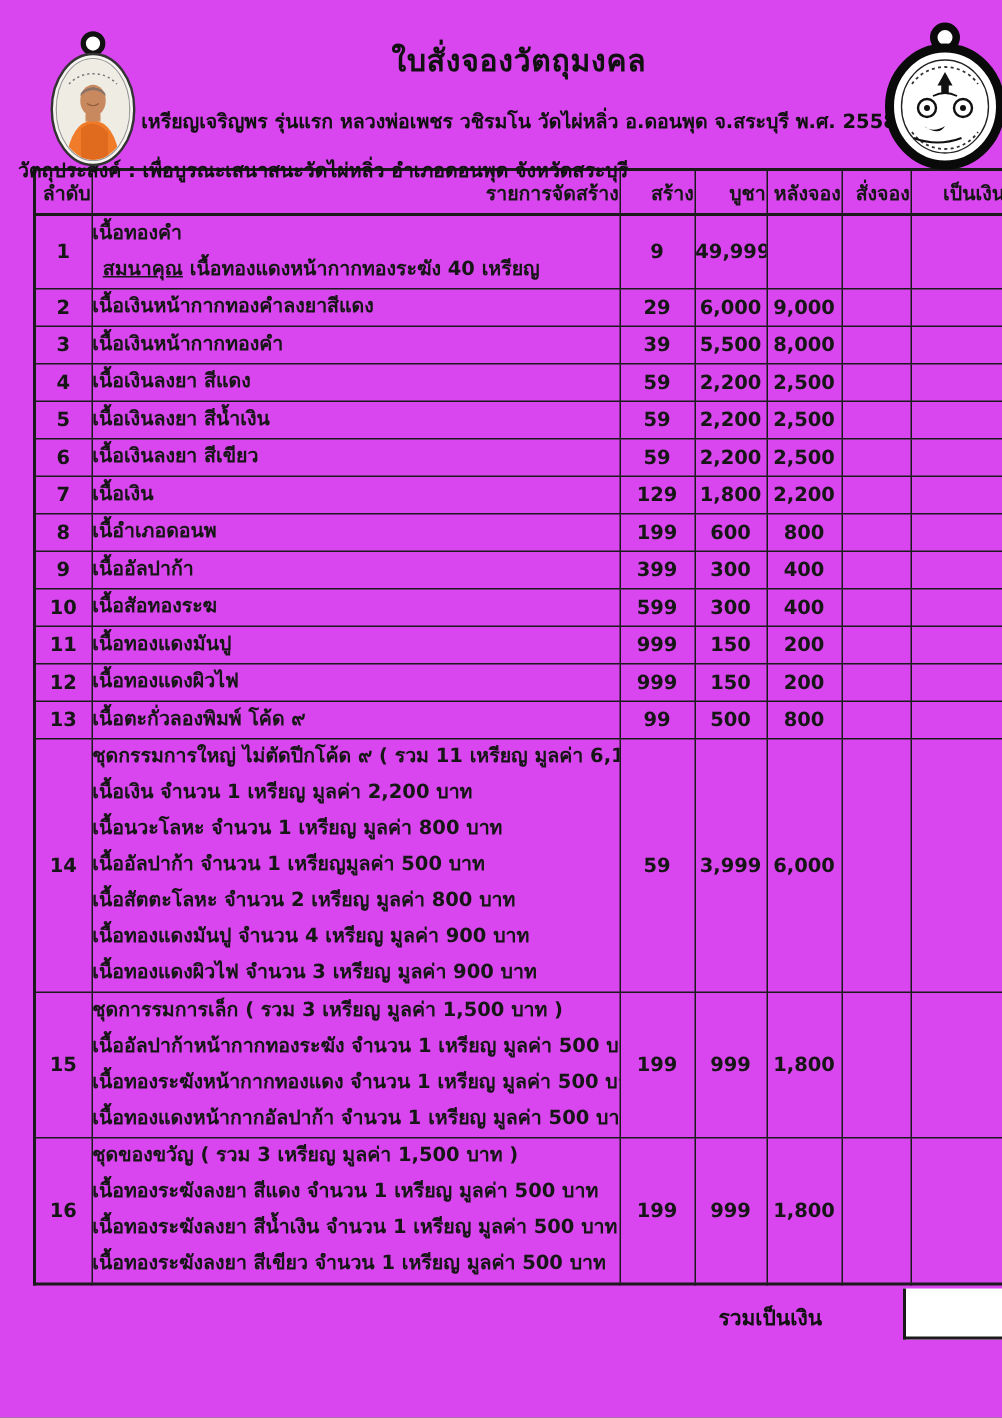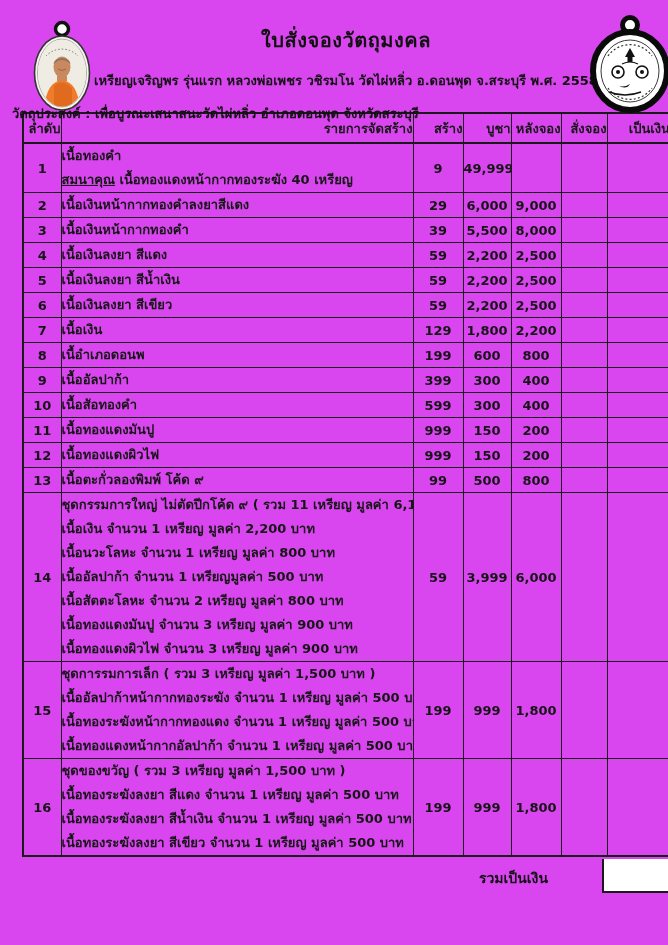--- a/index.html
+++ b/index.html
@@ -38,21 +38,21 @@
     padding:0;vertical-align:middle;
     overflow:hidden;white-space:nowrap;
   }
   table.order thead th{
     height:28px;text-align:right;
     border-bottom:2px solid #1a1a1a;
   }
   td.c{text-align:center;}
   td.desc{padding:1px 4px;white-space:normal;}
   td.desc .line{line-height:24px;white-space:nowrap;}
-  .ul{text-decoration:underline;}
+  .ul{text-decoration:underline;margin-left:7px;}
   tr.single td{height:24px;}
   
   .total-row{position:relative;height:34px;margin:4px 10px;}
   .total-label{
     position:absolute;right:122px;top:6px;
     font-size:14px;font-weight:bold;
   }
   .total-box{
     position:absolute;right:0;top:-2px;width:64px;height:32px;
     border:2px solid #1a1a1a;border-top:none;background:#fff;
@@ -224,21 +224,21 @@
           </td>
           <td class="c">399</td>
           <td class="c">300</td>
           <td class="c">400</td>
           <td class="c"></td>
           <td class="c"></td>
         </tr>
         <tr class="single">
           <td class="c">10</td>
           <td class="desc">
-            <div class="line">เนื้อสัอทองคำ</div>
+            <div class="line">เนื้อสัอทองระฆ</div>
           </td>
           <td class="c">599</td>
           <td class="c">300</td>
           <td class="c">400</td>
           <td class="c"></td>
           <td class="c"></td>
         </tr>
         <tr class="single">
           <td class="c">11</td>
           <td class="desc">
@@ -273,21 +273,21 @@
           <td class="c"></td>
         </tr>
         <tr>
           <td class="c">14</td>
           <td class="desc">
             <div class="line">ชุดกรรมการใหญ่ ไม่ตัดปีกโค้ด ๙ ( รวม 11 เหรียญ มูลค่า 6,100 บาท )</div>
             <div class="line">เนื้อเงิน จำนวน 1 เหรียญ มูลค่า 2,200 บาท</div>
             <div class="line">เนื้อนวะโลหะ จำนวน 1 เหรียญ มูลค่า 800  บาท</div>
             <div class="line">เนื้ออัลปาก้า จำนวน 1 เหรียญมูลค่า 500 บาท</div>
             <div class="line">เนื้อสัตตะโลหะ จำนวน 2  เหรียญ มูลค่า 800 บาท</div>
-            <div class="line">เนื้อทองแดงมันปู จำนวน 3  เหรียญ มูลค่า 900  บาท</div>
+            <div class="line">เนื้อทองแดงมันปู จำนวน 4  เหรียญ มูลค่า 900  บาท</div>
             <div class="line">เนื้อทองแดงผิวไฟ จำนวน 3 เหรียญ มูลค่า 900 บาท</div>
           </td>
           <td class="c">59</td>
           <td class="c">3,999</td>
           <td class="c">6,000</td>
           <td class="c"></td>
           <td class="c"></td>
         </tr>
         <tr>
           <td class="c">15</td>

